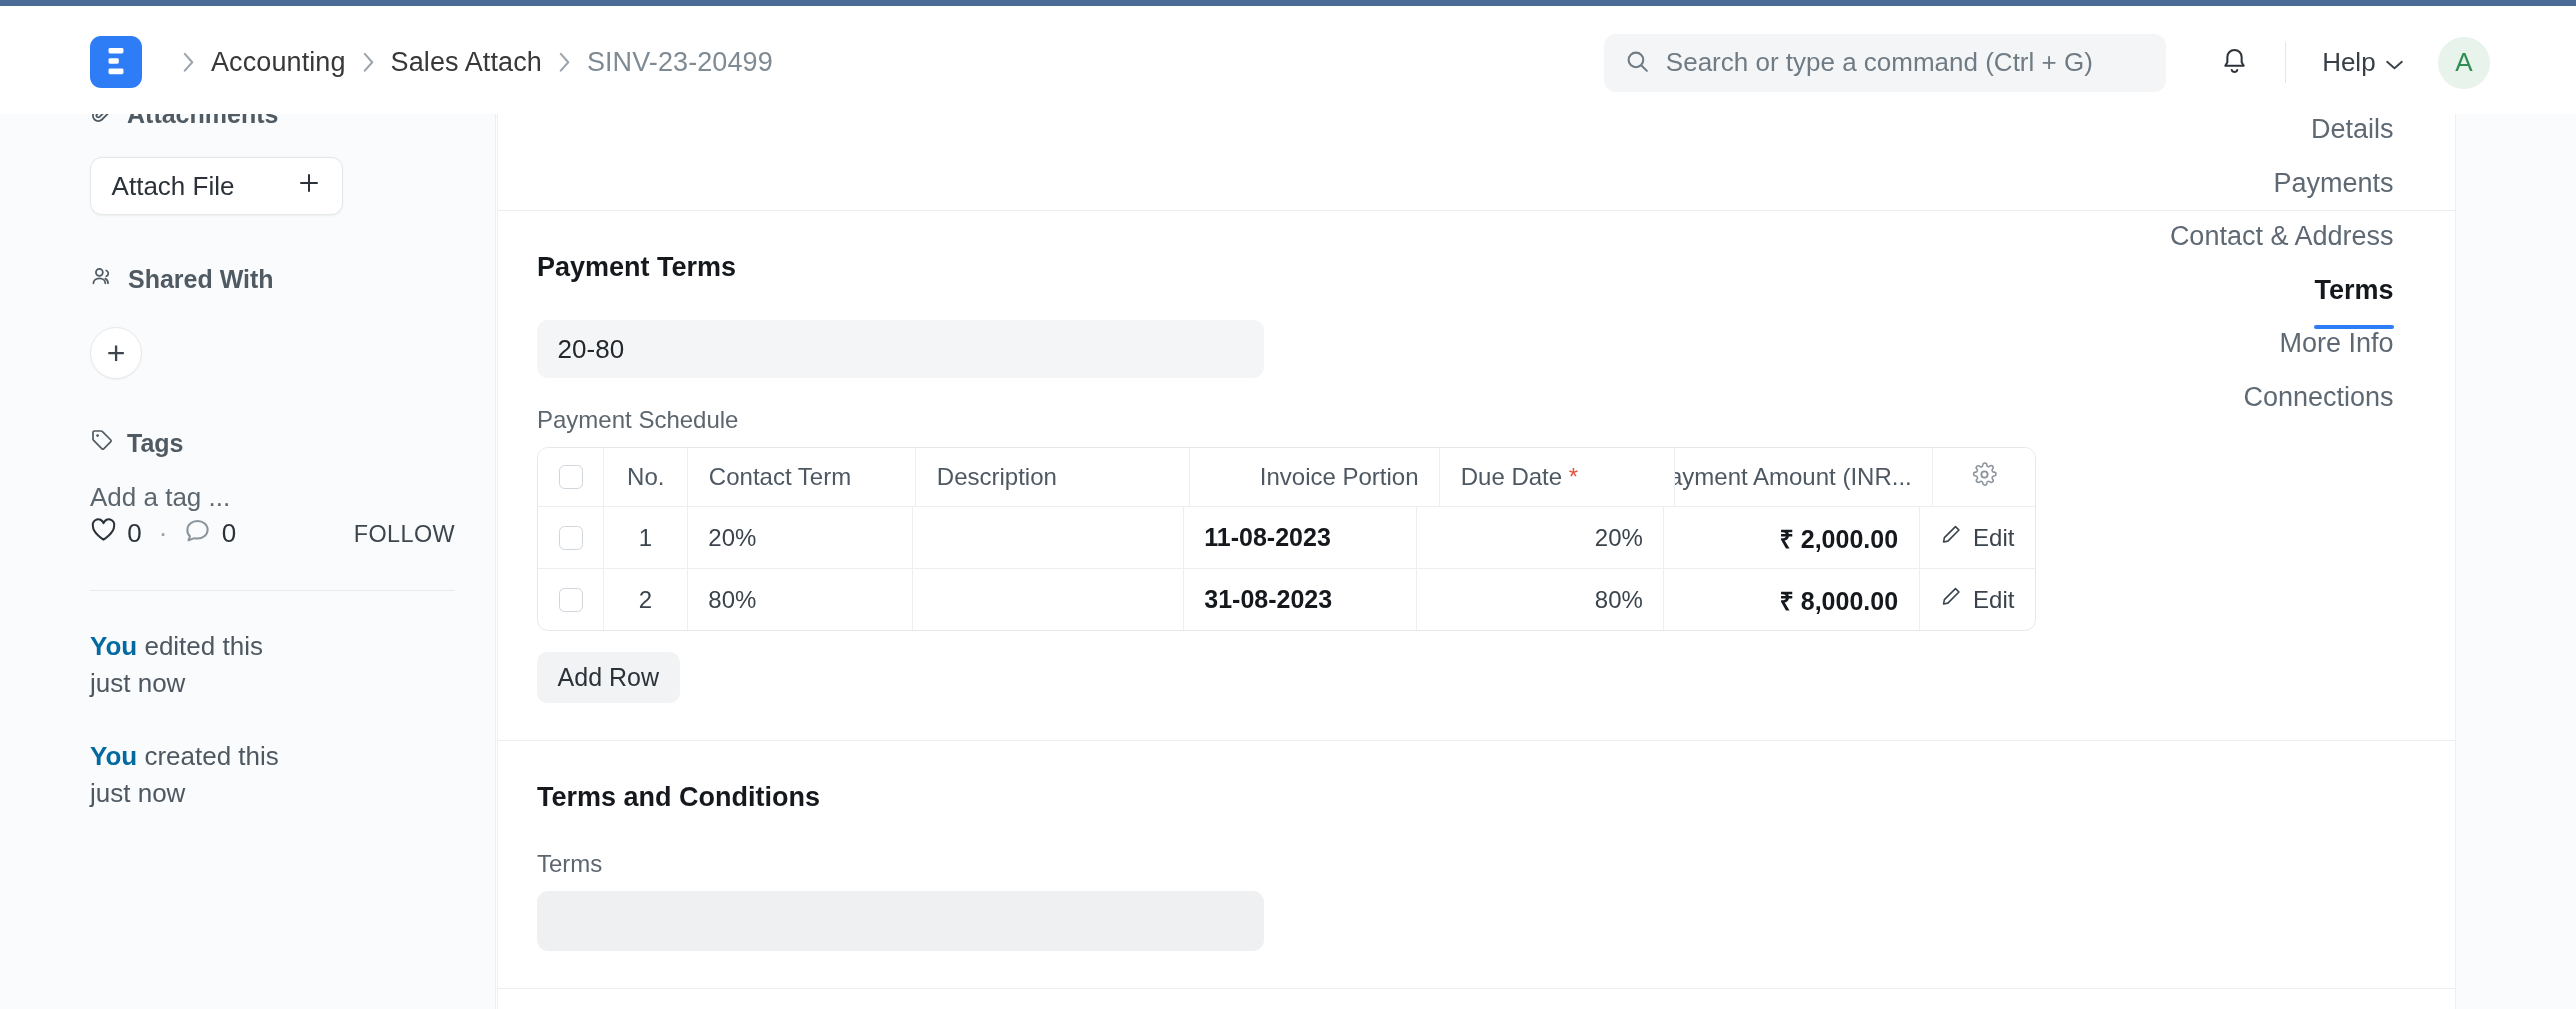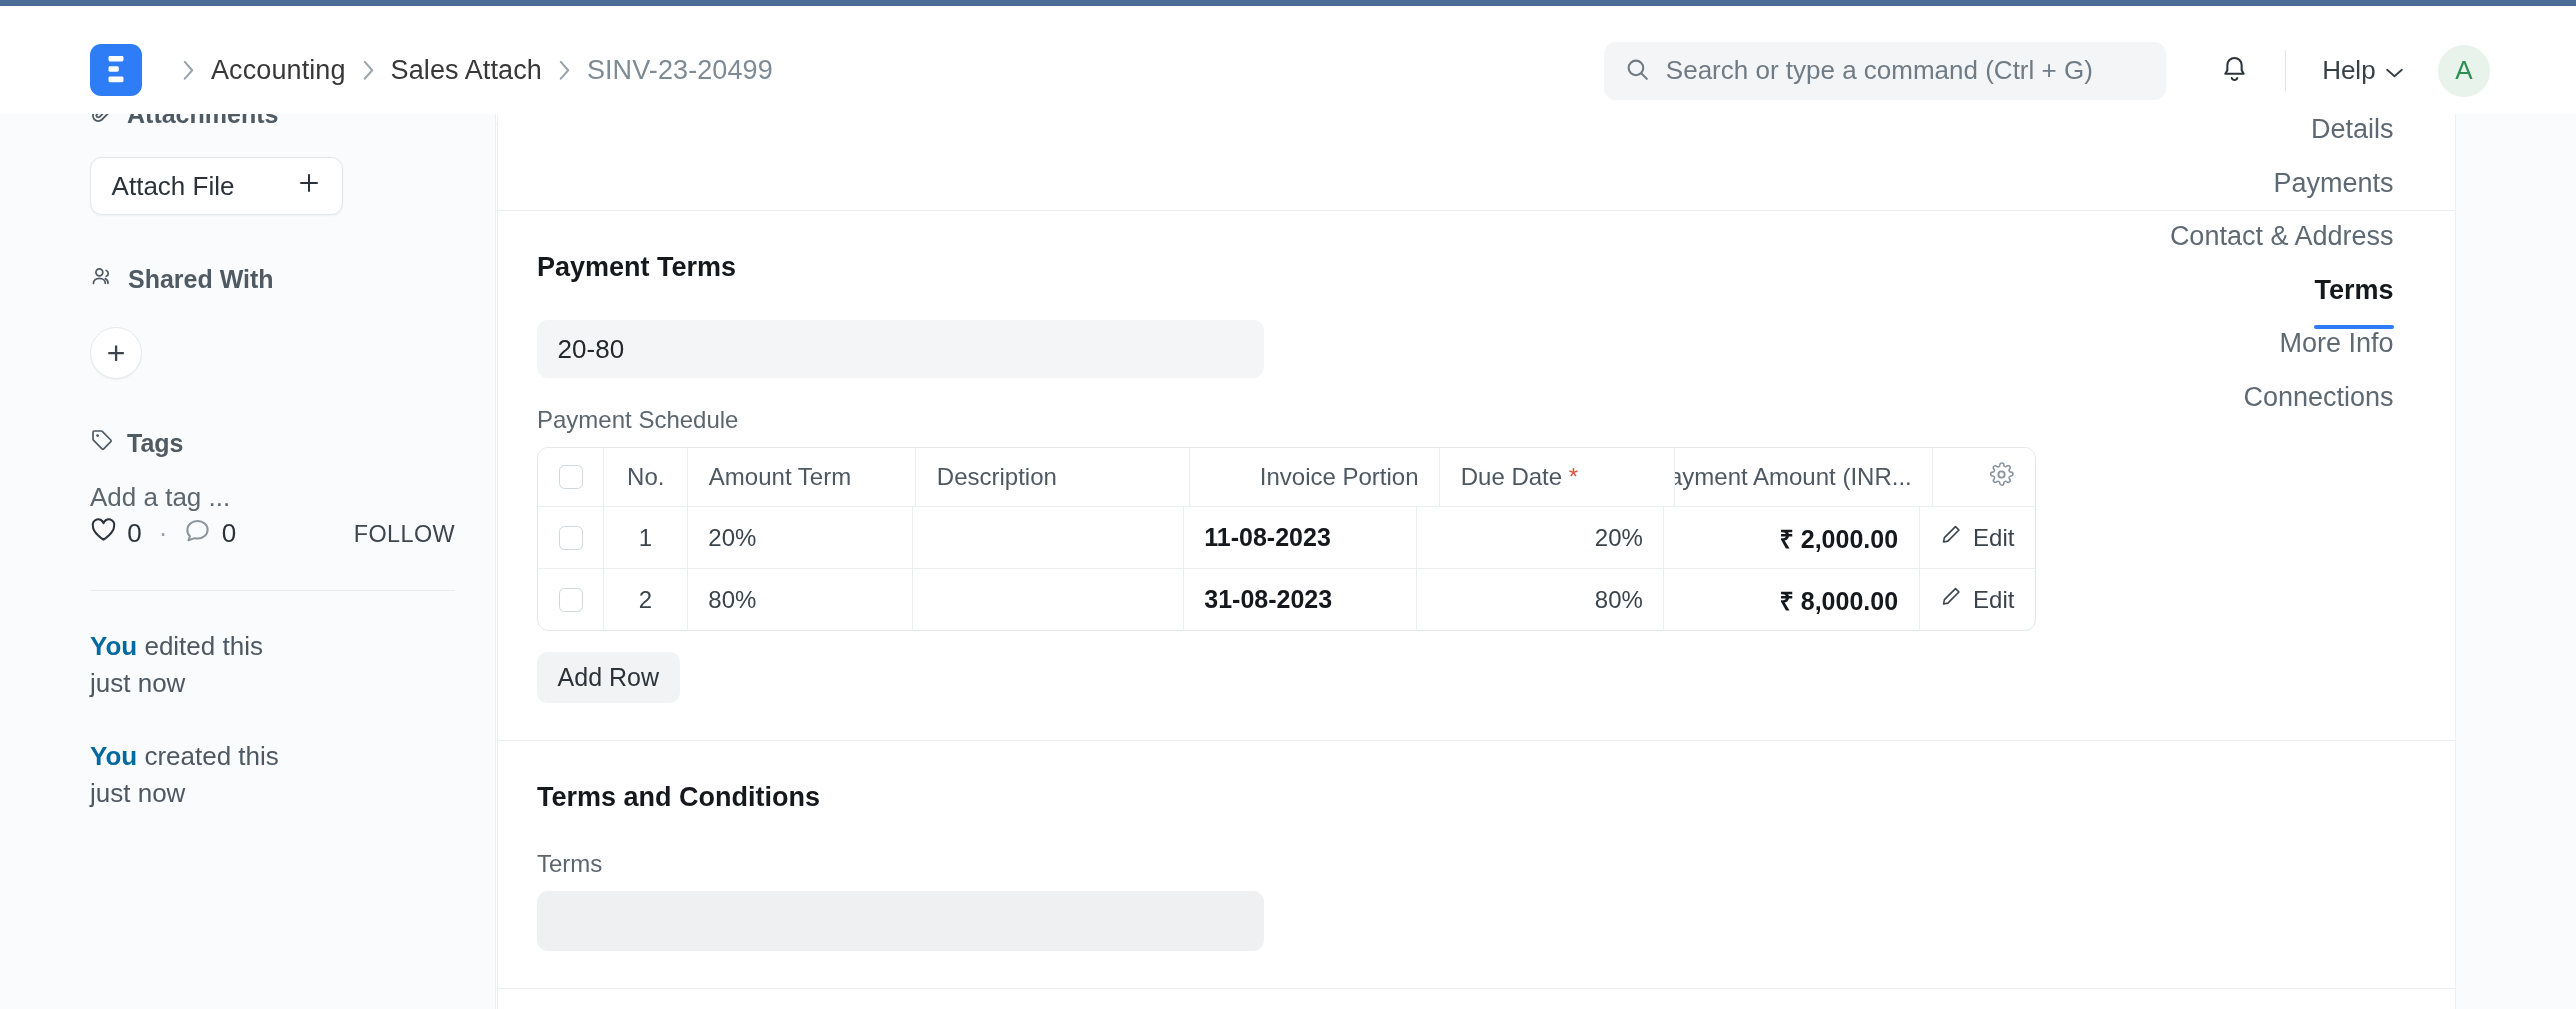--- a/index.html
+++ b/index.html
@@ -13,21 +13,21 @@
 
   
   .top-accent {
     position: absolute; top: 0; left: 0;
     width: 2576px; height: 5.6px;
     background: #4a6b96;
   }
 
   
   .navbar {
-    position: absolute; top: 16px; left: 0;
+    position: absolute; top: 8px; left: 0;
     width: 2576px; height: 109px;
     background: #ffffff;
     border-bottom: 0.9px solid #ebeef0;
     display: flex; align-items: center;
   }
   .nav-left { display: flex; align-items: center; padding-left: 90px; }
   .logo {
     width: 52px; height: 52px; border-radius: 11.2px;
     background: #2e7cf6;
     display: flex; align-items: center; justify-content: center;
@@ -192,21 +192,21 @@
     border-right: 0.9px solid #eceff1;
   }
   .gc:last-child { border-right: 0; }
   .c-check { width: 71px; }
   .c-no    { width: 94px; justify-content: center; }
   .c-term  { width: 272px; }
   .c-desc  { width: 328px; }
   .c-due   { width: 281px; }
   .c-port  { width: 300px; justify-content: flex-end; }
   .c-amt   { width: 309px; justify-content: flex-end; }
-  .c-act   { width: 116px; justify-content: flex-end; }
+  .c-act   { width: 116px; justify-content: center; }
   .gh .gc { color: #4e5862; }
   .gr .gc.bold { font-weight: bold; color: #15191d; font-size: 25px; }
   .req { color: #e8503a; margin-left: 6.6px; }
   .cbox {
     width: 24px; height: 24px; border: 0.9px solid #cfd6dc;
     border-radius: 5.6px; background: #fff;
   }
   .edit-btn {
     display: flex; align-items: center; gap: 10.3px;
     font-size: 24px; color: #3b444c;
@@ -397,21 +397,21 @@
       <div class="spacer-28"></div>
 
       <div class="field-label">Payment Schedule</div>
 
       <div class="grid">
         <div class="grow gh">
           <div class="gc c-check">
             <span class="cbox"></span>
           </div>
           <div class="gc c-no">No.</div>
-          <div class="gc c-term">Amount Term</div>
+          <div class="gc c-term">Contact Term</div>
           <div class="gc c-desc">Description</div>
           <div class="gc c-port">Invoice Portion</div>
           <div class="gc c-due">
             <span>Due Date</span>
             <span class="req">*</span>
           </div>
           <div class="gc c-amt trunc">Payment Amount (INR...</div>
           <div class="gc c-act">
             <span>
               <svg width="25" height="25" viewBox="0 0 24 24">

